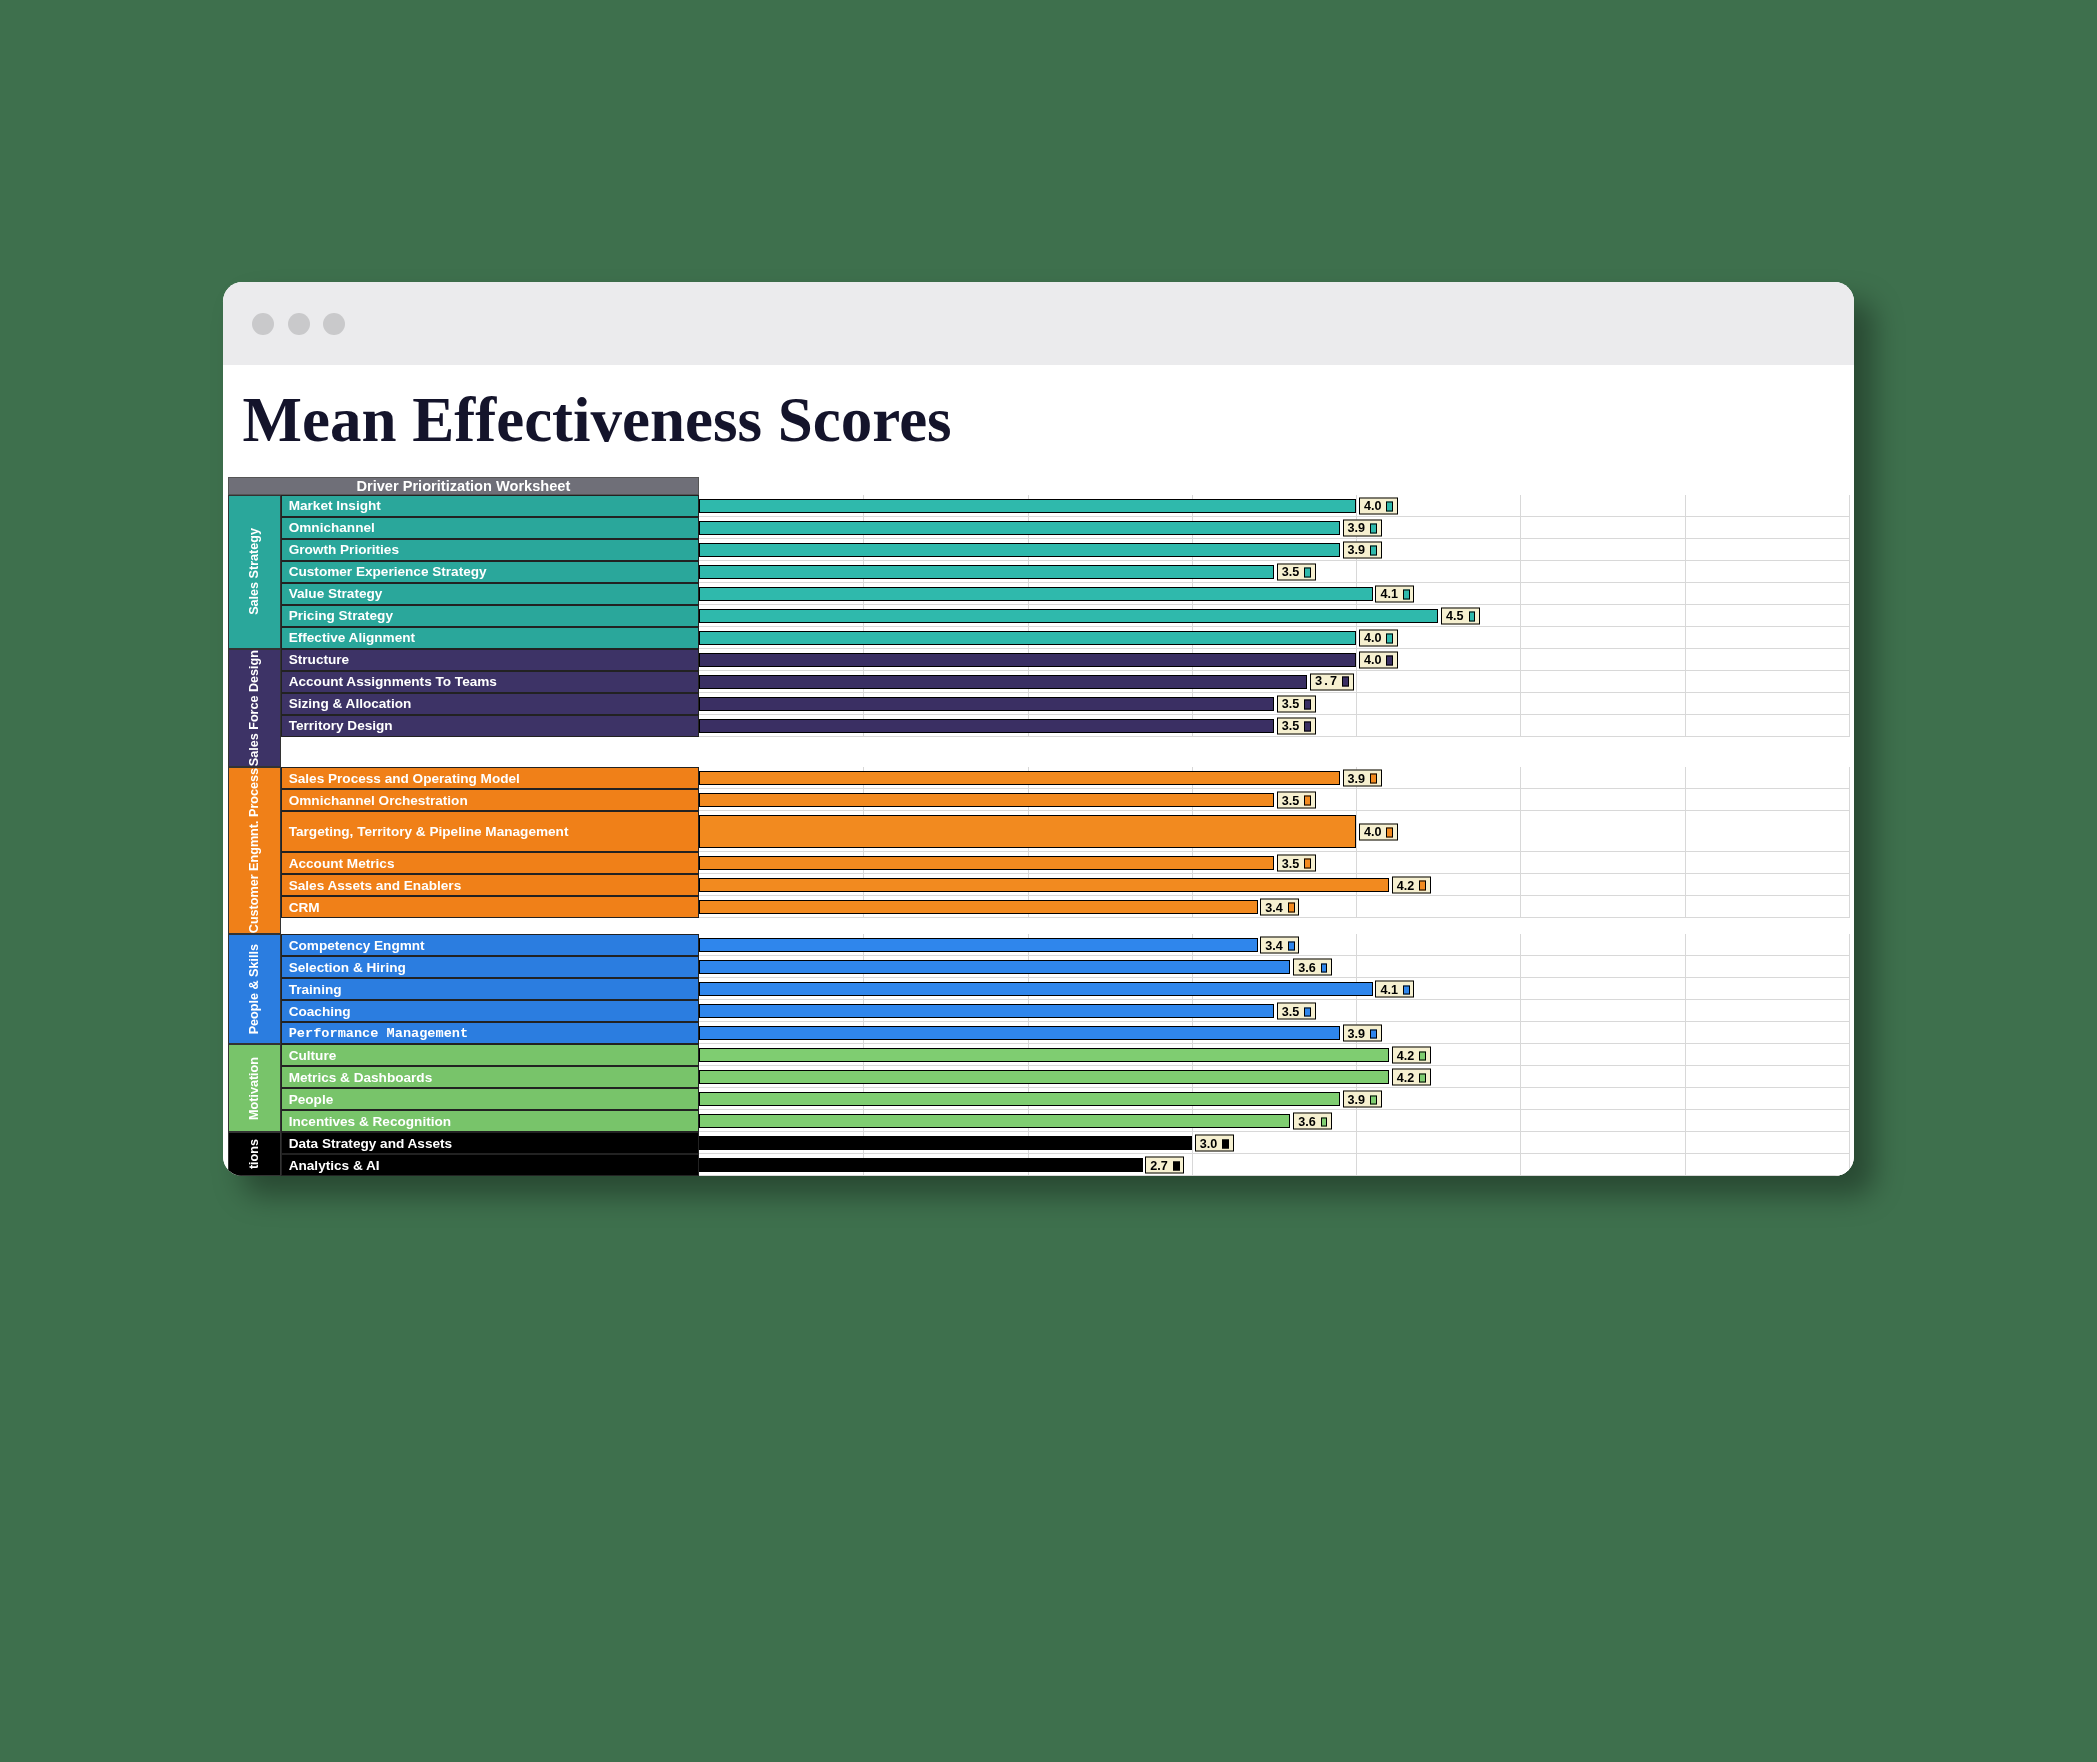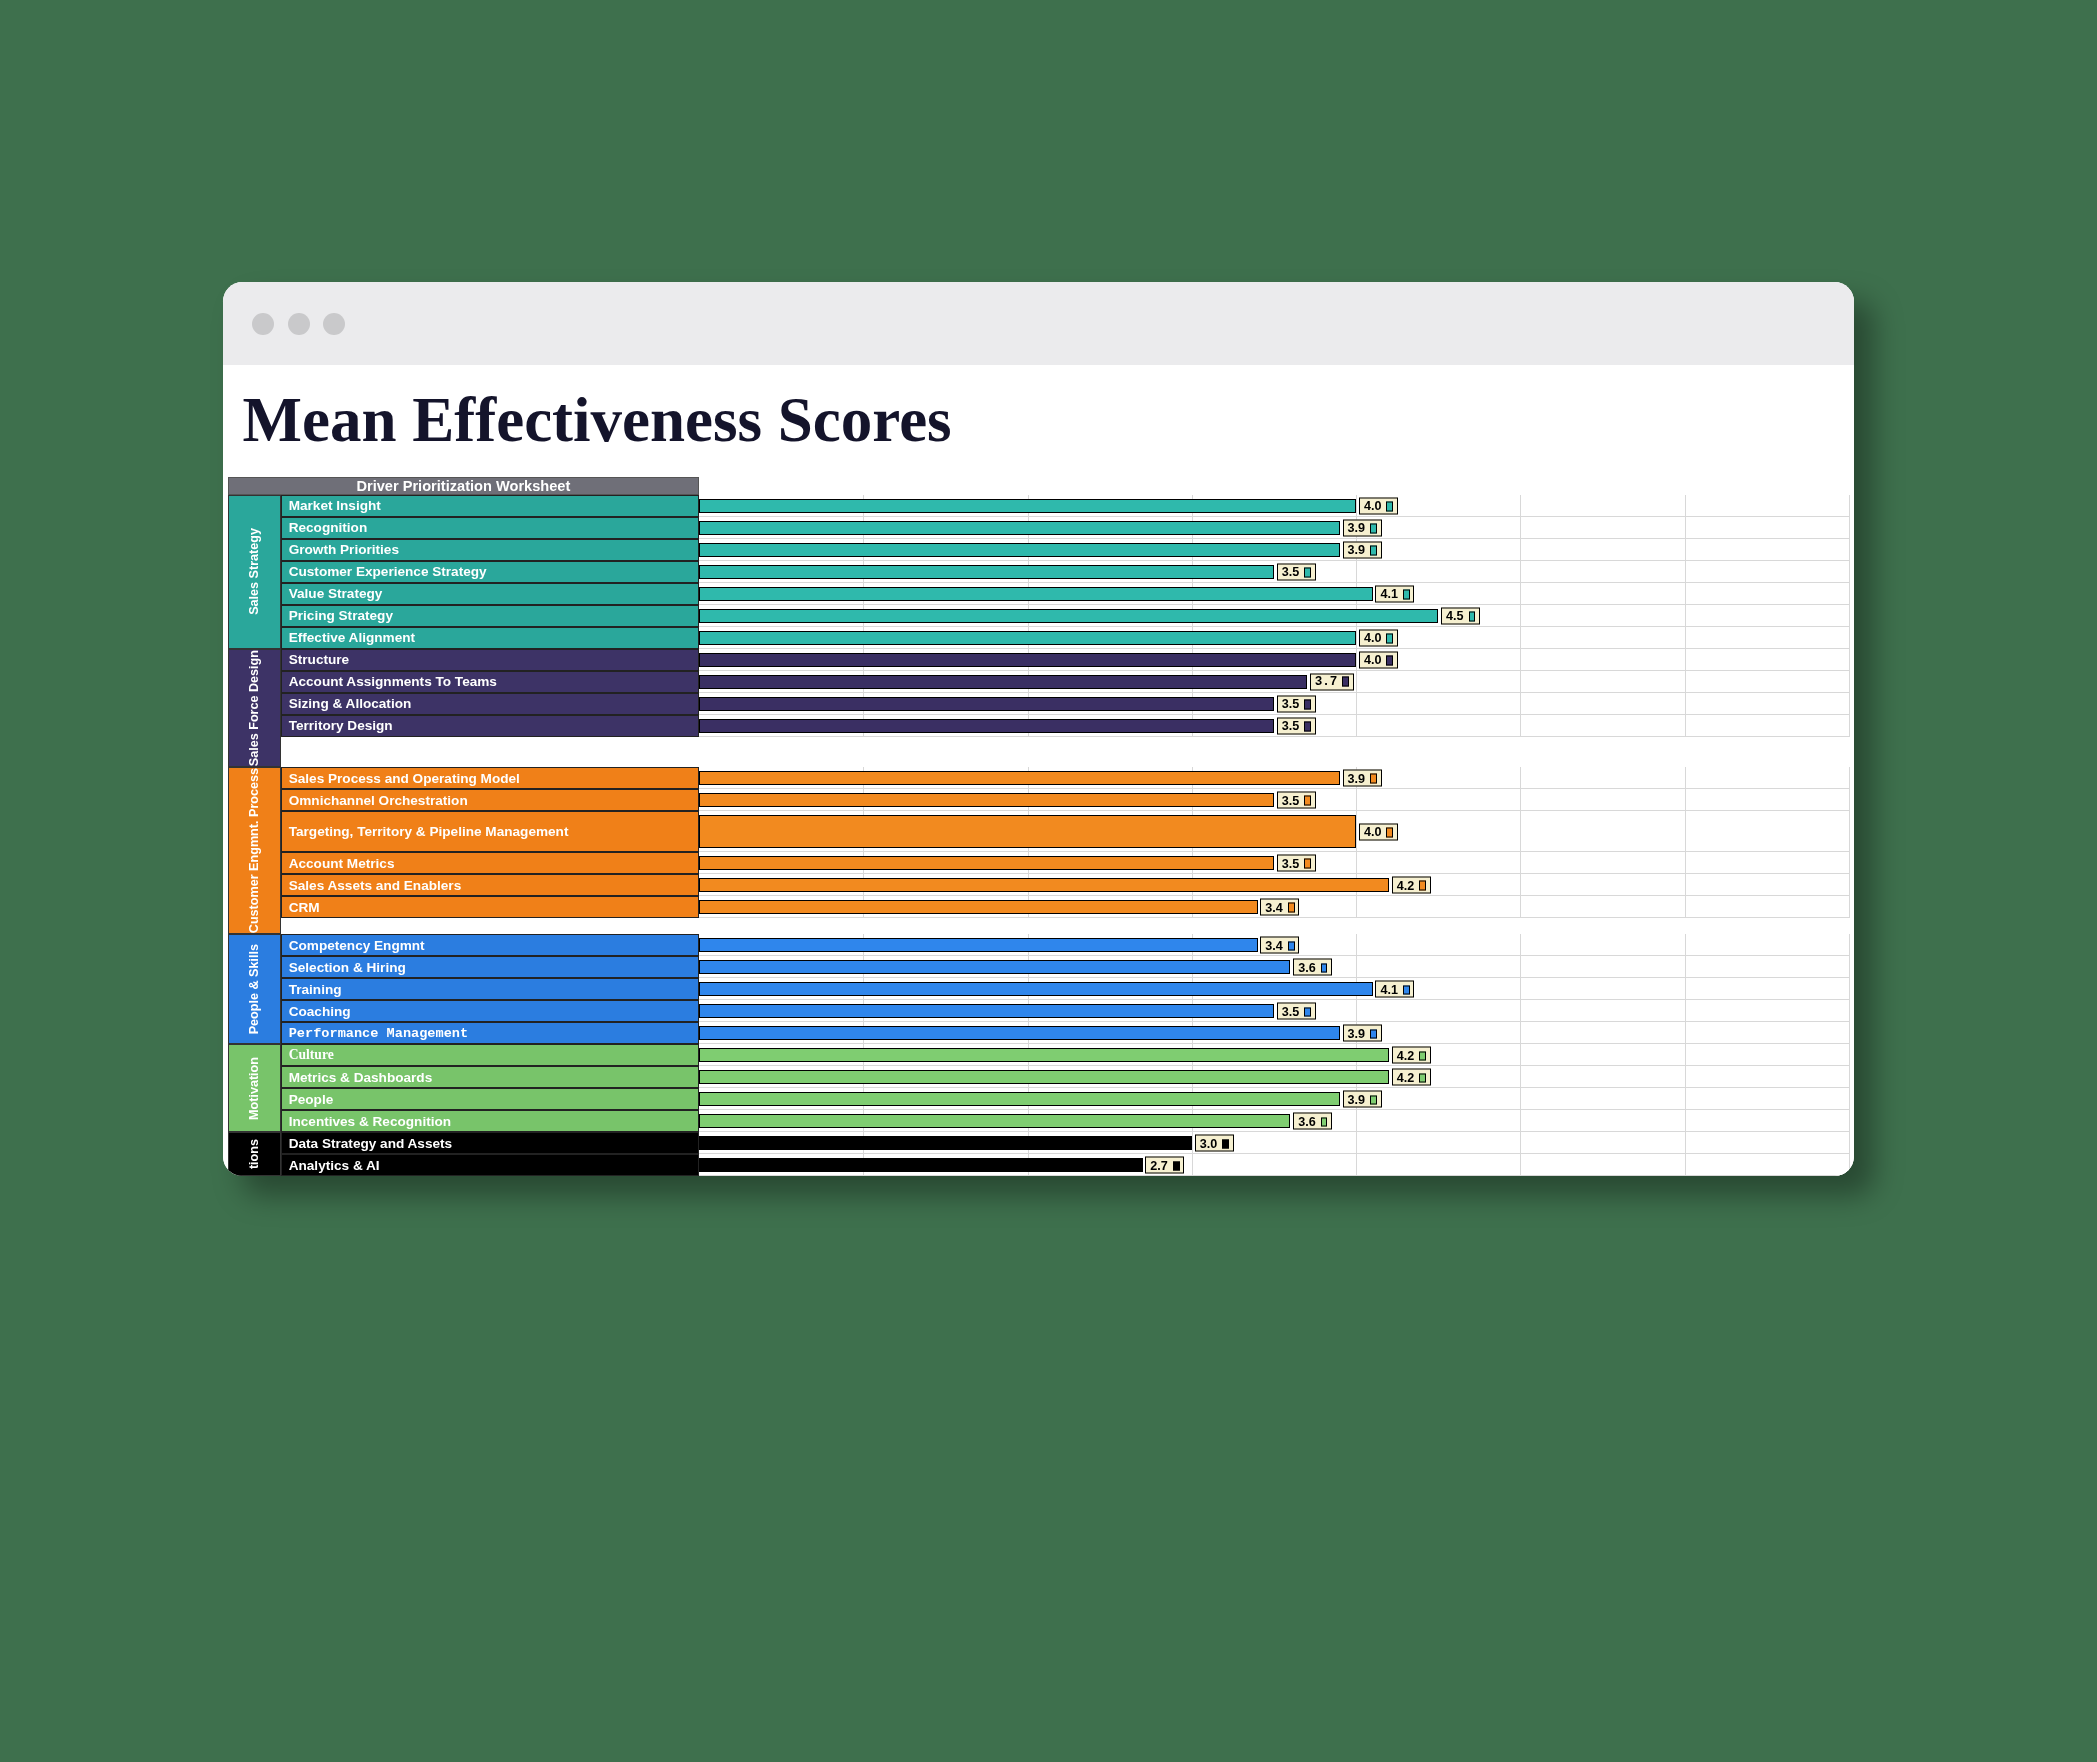--- a/index.html
+++ b/index.html
@@ -180,21 +180,21 @@
                 <div class="grid" style="left: 42.8571%;"></div>
                 <div class="grid" style="left: 57.1429%;"></div>
                 <div class="grid" style="left: 71.4286%;"></div>
                 <div class="grid" style="left: 85.7143%;"></div>
                 <div class="grid" style="left: 100%;"></div>
                 <div class="bar" style="width: 57.1429%; background: rgb(47, 185, 172);"></div>
                 <div class="val-label" style="left: calc(57.1429% + 2.9px);">4.0<span class="val-marker" style="background: rgb(47, 185, 172);"></span></div>
               </div>
             </div>
             <div class="item-row">
-              <div class="item-label" style="background: rgb(42, 167, 155);">Recognition</div>
+              <div class="item-label" style="background: rgb(42, 167, 155);">Omnichannel</div>
               <div class="bar-area">
                 <div class="grid" style="left: 14.2857%;"></div>
                 <div class="grid" style="left: 28.5714%;"></div>
                 <div class="grid" style="left: 42.8571%;"></div>
                 <div class="grid" style="left: 57.1429%;"></div>
                 <div class="grid" style="left: 71.4286%;"></div>
                 <div class="grid" style="left: 85.7143%;"></div>
                 <div class="grid" style="left: 100%;"></div>
                 <div class="bar" style="width: 55.7143%; background: rgb(47, 185, 172);"></div>
                 <div class="val-label" style="left: calc(55.7143% + 2.9px);">3.9<span class="val-marker" style="background: rgb(47, 185, 172);"></span></div>
@@ -502,21 +502,21 @@
               </div>
             </div>
           </div>
         </div>
         <div class="body-row">
           <div class="cat-col" style="background: rgb(120, 196, 106);">
             <div class="cat-label">Motivation</div>
           </div>
           <div class="rows-col">
             <div class="item-row">
-              <div class="item-label" style="background: rgb(120, 196, 106); font-family: Liberation Serif, serif;">Culture</div>
+              <div class="item-label" style="background: rgb(120, 196, 106);">Culture</div>
               <div class="bar-area">
                 <div class="grid" style="left: 14.2857%;"></div>
                 <div class="grid" style="left: 28.5714%;"></div>
                 <div class="grid" style="left: 42.8571%;"></div>
                 <div class="grid" style="left: 57.1429%;"></div>
                 <div class="grid" style="left: 71.4286%;"></div>
                 <div class="grid" style="left: 85.7143%;"></div>
                 <div class="grid" style="left: 100%;"></div>
                 <div class="bar" style="width: 60%; background: rgb(127, 205, 113);"></div>
                 <div class="val-label" style="left: calc(60% + 2.9px);">4.2<span class="val-marker" style="background: rgb(127, 205, 113);"></span></div>

